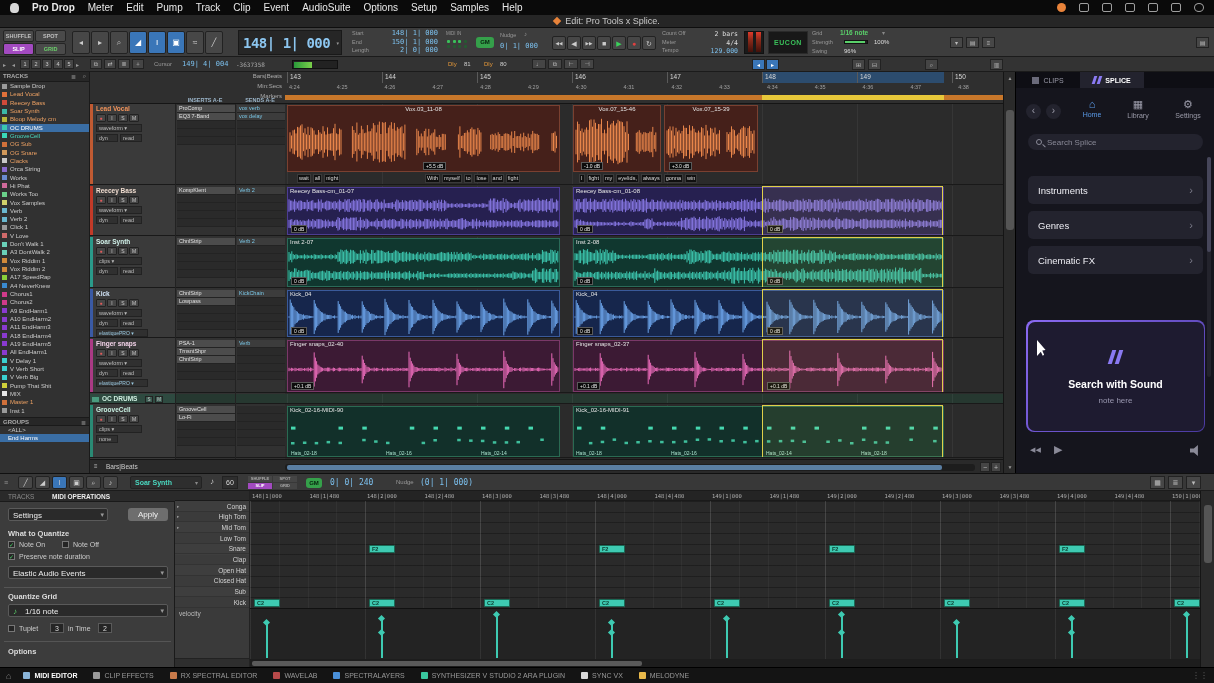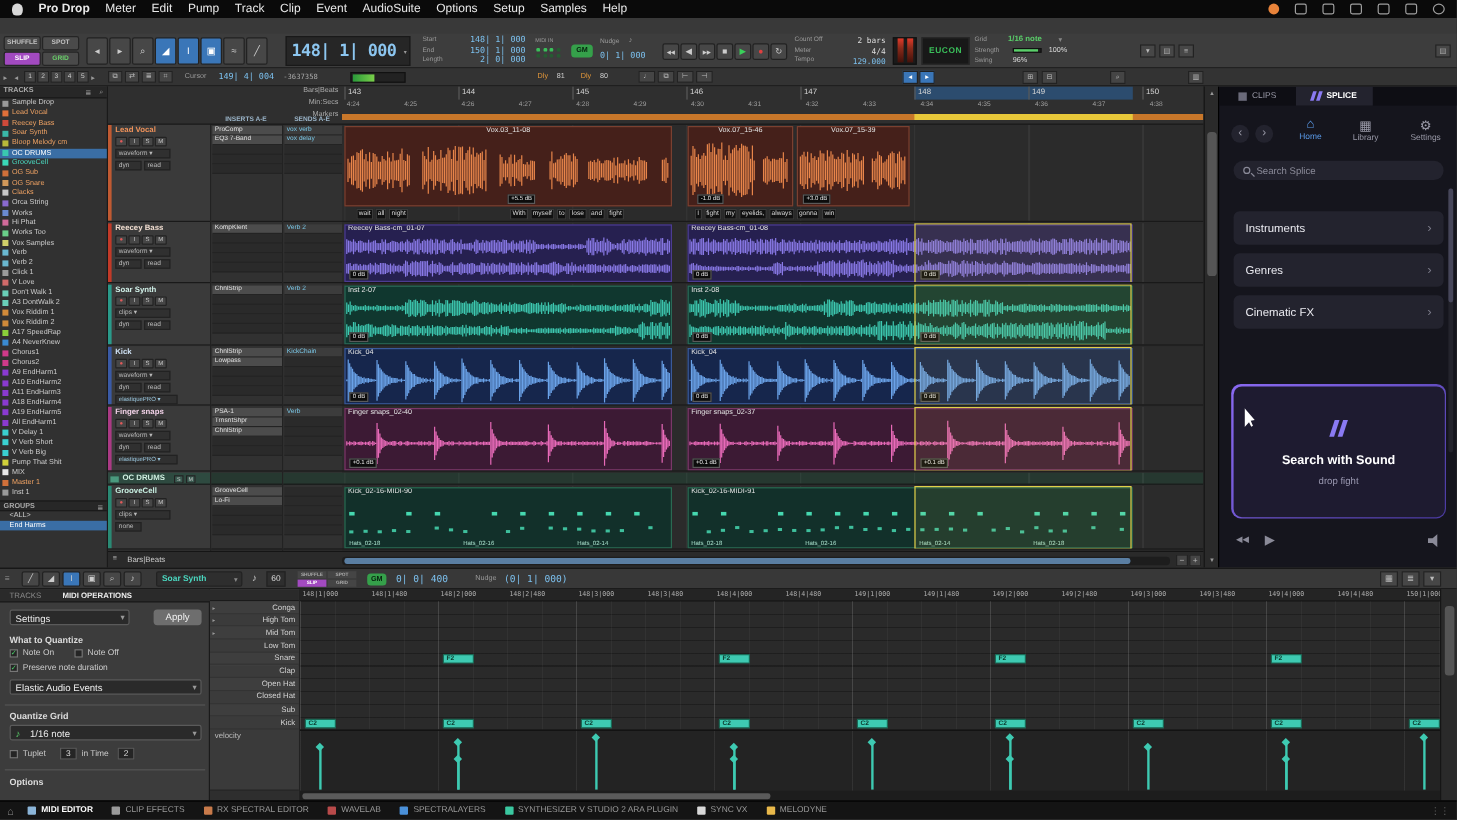--- a/index.html
+++ b/index.html
@@ -49,20 +49,23 @@
   #sp-scroll{position:absolute;right:3px;top:85px;width:4px;height:220px;border-radius:2px;background:#23232c}
   #sp-scroll i{display:block;width:4px;height:95px;background:#46465a;border-radius:2px}
   #sp-cursor{position:absolute;left:21px;top:268px;width:11px;height:16px;background:#fff;z-index:5;
     clip-path:polygon(0 0,0 100%,35% 74%,52% 98%,65% 92%,48% 66%,78% 62%);filter:drop-shadow(0 0 1px #000)}
 </style>
 </head>
 <body>
 
 <div id="root">
 
+  <div id="titlebar">
+    <span id="title-icon"></span><span>Edit: Pro Tools x Splice.</span>
+  </div>
 
   <div id="splice">
     <div id="sp-tabs">
       <div class="sp-tab">
         <span class="sp-ticon"></span>
         <span>CLIPS</span>
       </div>
       <div class="sp-tab active">
         <span class="sp-logo-sm">
             <i></i>
@@ -101,21 +104,21 @@
       <span>Cinematic FX</span>
       <span class="chev">›</span>
     </div>
     <div id="sp-card-outer">
       <div id="sp-card">
         <div class="sp-logo">
             <i></i>
             <i></i>
           </div>
         <div id="sp-card-title">Search with Sound</div>
-        <div id="sp-card-sub">drop fight</div>
+        <div id="sp-card-sub">note here</div>
       </div>
     </div>
     <div id="sp-foot">
       <span class="ftbtn" id="sp-prev">◀◀</span>
       <span class="ftbtn" id="sp-play">▶</span>
       <span class="ftbtn" id="sp-vol"></span>
     </div>
     <div id="sp-scroll">
         <i></i>
       </div>
@@ -874,21 +877,21 @@
         <div style="position: absolute; left: 4px; top: 2px; font-size: 7px; color: rgb(74, 216, 192); font-weight: bold;">Soar Synth</div>
         <span style="position: absolute; right: 3px; top: 2px; font-size: 6px; color: rgb(136, 136, 136);">▾</span>
       </div>
       <div style="position: absolute; left: 210px; top: 3px; font-size: 8px; color: rgb(204, 204, 204);">♪</div>
       <div style="position: absolute; left: 222px; top: 2px; width: 16px; height: 13px; background: rgb(46, 46, 46); border: 1px solid rgb(34, 34, 34); font-size: 7px; text-align: center; line-height: 12px; color: rgb(221, 221, 221);">60</div>
       <div style="position: absolute; left: 248px; top: 2px; width: 24px; height: 6px; background: rgb(69, 69, 69); font-size: 4px; text-align: center; line-height: 6px; color: rgb(170, 170, 170); font-weight: bold;">SHUFFLE</div>
       <div style="position: absolute; left: 273px; top: 2px; width: 24px; height: 6px; background: rgb(69, 69, 69); font-size: 4px; text-align: center; line-height: 6px; color: rgb(170, 170, 170); font-weight: bold;">SPOT</div>
       <div style="position: absolute; left: 248px; top: 9px; width: 24px; height: 6px; background: rgb(162, 74, 192); font-size: 4px; text-align: center; line-height: 6px; color: rgb(255, 255, 255); font-weight: bold;">SLIP</div>
       <div style="position: absolute; left: 273px; top: 9px; width: 24px; height: 6px; background: rgb(69, 69, 69); font-size: 4px; text-align: center; line-height: 6px; color: rgb(170, 170, 170); font-weight: bold;">GRID</div>
       <div style="position: absolute; left: 306px; top: 4px; width: 16px; height: 10px; background: rgb(53, 160, 74); border-radius: 3px; font-size: 6px; font-weight: bold; text-align: center; line-height: 10px; color: rgb(6, 34, 14);">GM</div>
-      <div style="position: absolute; left: 330px; top: 4px; font-size: 8px; color: rgb(124, 192, 238); font-family: &quot;DejaVu Sans Mono&quot;, monospace;">0| 0| 400</div>
+      <div style="position: absolute; left: 330px; top: 4px; font-size: 8px; color: rgb(124, 192, 238); font-family: &quot;DejaVu Sans Mono&quot;, monospace;">0| 0| 240</div>
       <div style="position: absolute; left: 396px; top: 5px; font-size: 6px; color: rgb(153, 153, 153);">Nudge</div>
       <div style="position: absolute; left: 420px; top: 4px; font-size: 8px; color: rgb(124, 192, 238); font-family: &quot;DejaVu Sans Mono&quot;, monospace;">(0| 1| 000)</div>
       <div style="position: absolute; left: 1150px; top: 2px; width: 15px; height: 13px; background: rgb(71, 71, 71); border: 1px solid rgb(34, 34, 34); font-size: 7px; text-align: center; line-height: 12px; color: rgb(187, 187, 187);">▦</div>
       <div style="position: absolute; left: 1168px; top: 2px; width: 15px; height: 13px; background: rgb(71, 71, 71); border: 1px solid rgb(34, 34, 34); font-size: 7px; text-align: center; line-height: 12px; color: rgb(187, 187, 187);">≣</div>
       <div style="position: absolute; left: 1186px; top: 2px; width: 15px; height: 13px; background: rgb(71, 71, 71); border: 1px solid rgb(34, 34, 34); font-size: 7px; text-align: center; line-height: 12px; color: rgb(187, 187, 187);">▾</div>
     </div>
     <div style="position: absolute; left: 0px; top: 491px; width: 175px; height: 176px; background: rgb(60, 60, 60); border-right: 1px solid rgb(26, 26, 26);">
       <div style="position: absolute; left: 0px; top: 0px; width: 175px; height: 11px; background: rgb(42, 42, 42); border-bottom: 1px solid rgb(26, 26, 26);">
         <div style="position: absolute; left: 8px; top: 1.5px; font-size: 6.5px; color: rgb(138, 138, 138);">TRACKS</div>
         <div style="position: absolute; left: 52px; top: 1.5px; font-size: 6.5px; font-weight: bold; color: rgb(236, 236, 236);">MIDI OPERATIONS</div>

